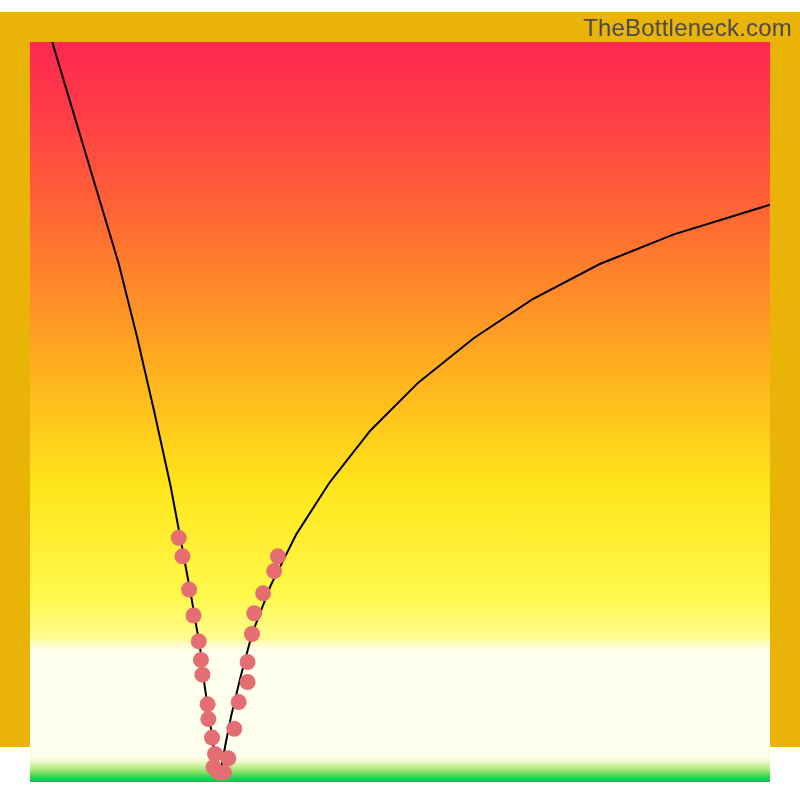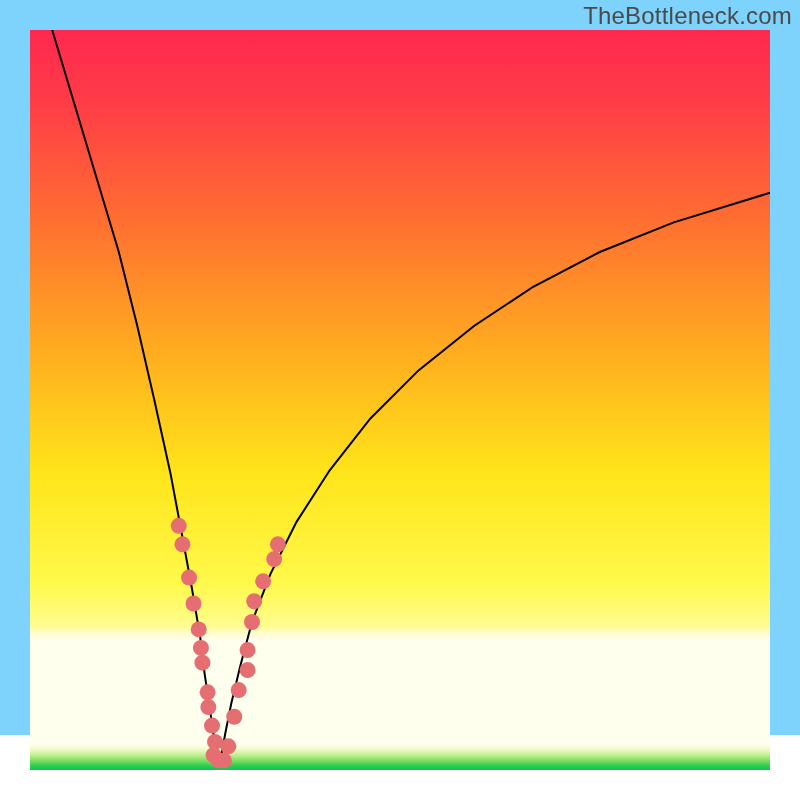--- a/index.html
+++ b/index.html
@@ -8,21 +8,22 @@
     width: 800px;
     height: 800px;
     overflow: hidden;
     background: #fff;
     font-family: Arial, Helvetica, sans-serif;
   }
   .frame {
     position: relative;
     width: 800px;
     height: 735px;
-    background: #7dd3fc;
+    background: #eab308;
+    margin-top: 12px;
   }
   .watermark {
     position: absolute;
     top: 2px;
     right: 8px;
     font-size: 24px;
     font-weight: 500;
     color: #4a4a4a;
     z-index: 10;
     letter-spacing: 0.2px;

